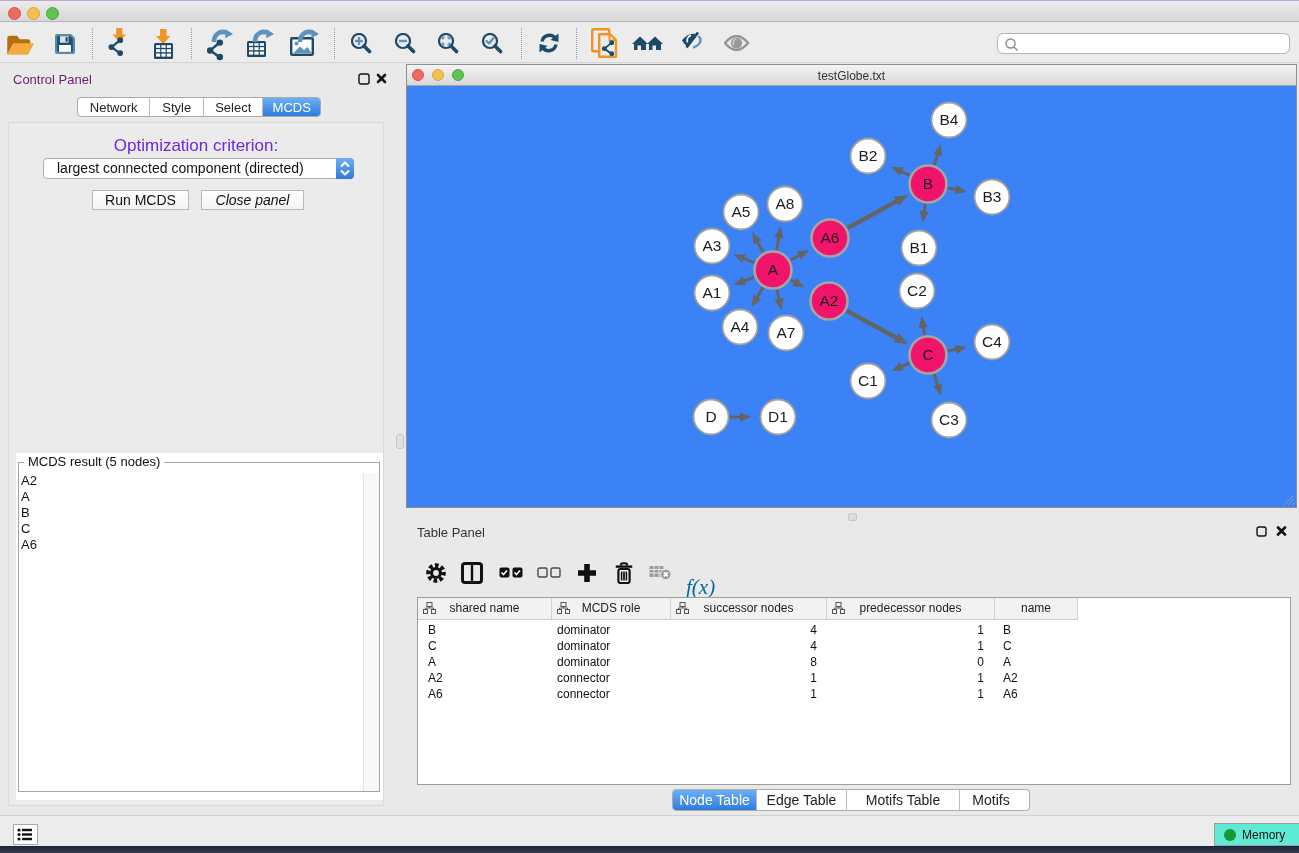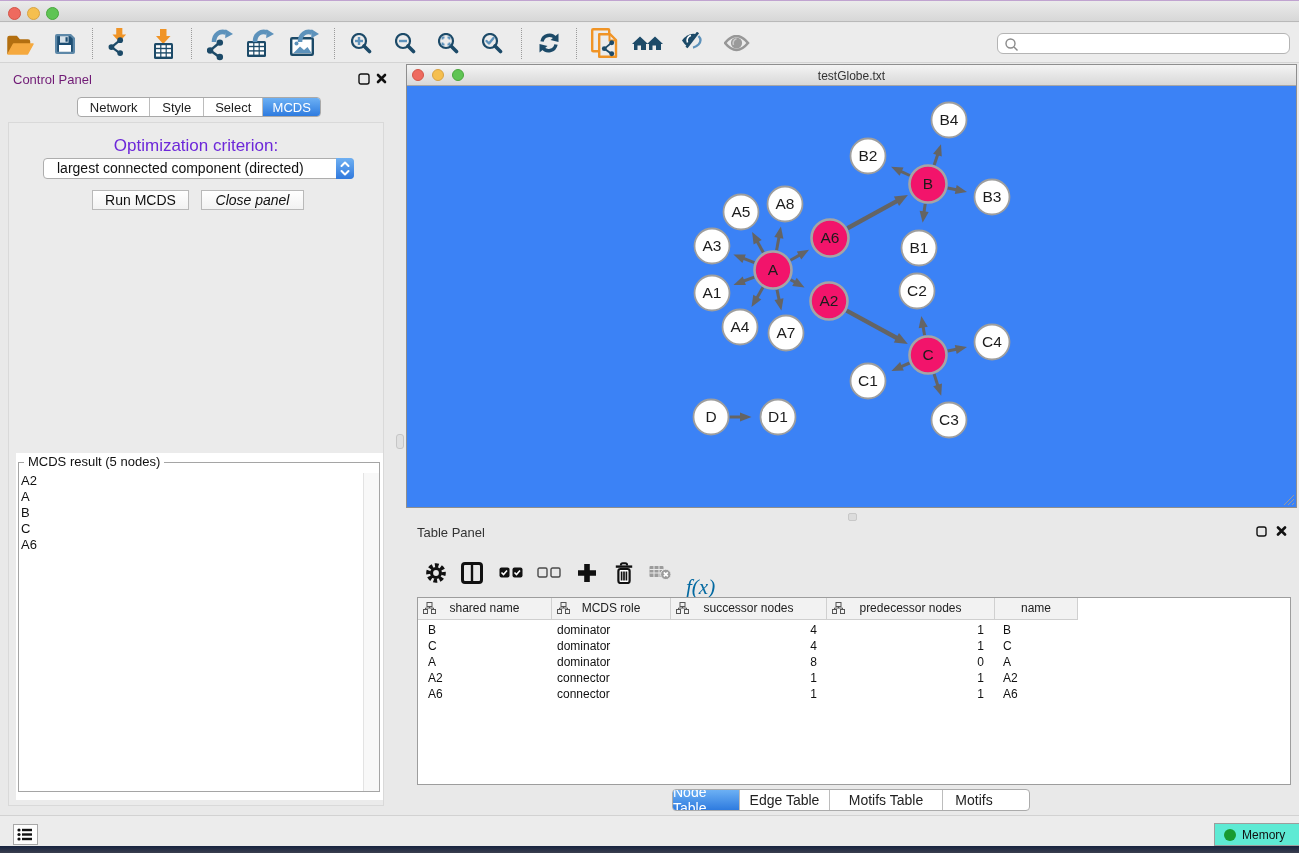--- a/index.html
+++ b/index.html
@@ -480,21 +480,21 @@
       <div class="td" style="left:466px;top:72px;width:100px;text-align:right;">1</div>
       <div class="td" style="left:585px;top:72px;">A2</div>
       <div class="td" style="left:10px;top:88px;">A6</div>
       <div class="td" style="left:139px;top:88px;">connector</div>
       <div class="td" style="left:299px;top:88px;width:100px;text-align:right;">1</div>
       <div class="td" style="left:466px;top:88px;width:100px;text-align:right;">1</div>
       <div class="td" style="left:585px;top:88px;">A6</div>
     </div>
 </div>
 <div class="abs" id="bt-tabs">
-  <div style="width:67px;" class="seltab">Node Table</div>
+  <div style="width:84px;" class="seltab">Node Table</div>
   <div style="width:90px;">Edge Table</div>
   <div style="width:113px;">Motifs Table</div>
   <div style="width:62px;">Motifs</div>
 </div>
 
 <div class="abs" id="statusbar">
   <div id="list-btn">
     <svg width="23" height="19" viewBox="0 0 23 19">
       <circle cx="5" cy="5" r="1.6" fill="#111"></circle>
         <rect x="8" y="3.8" width="10" height="2.4" fill="#111"></rect>

